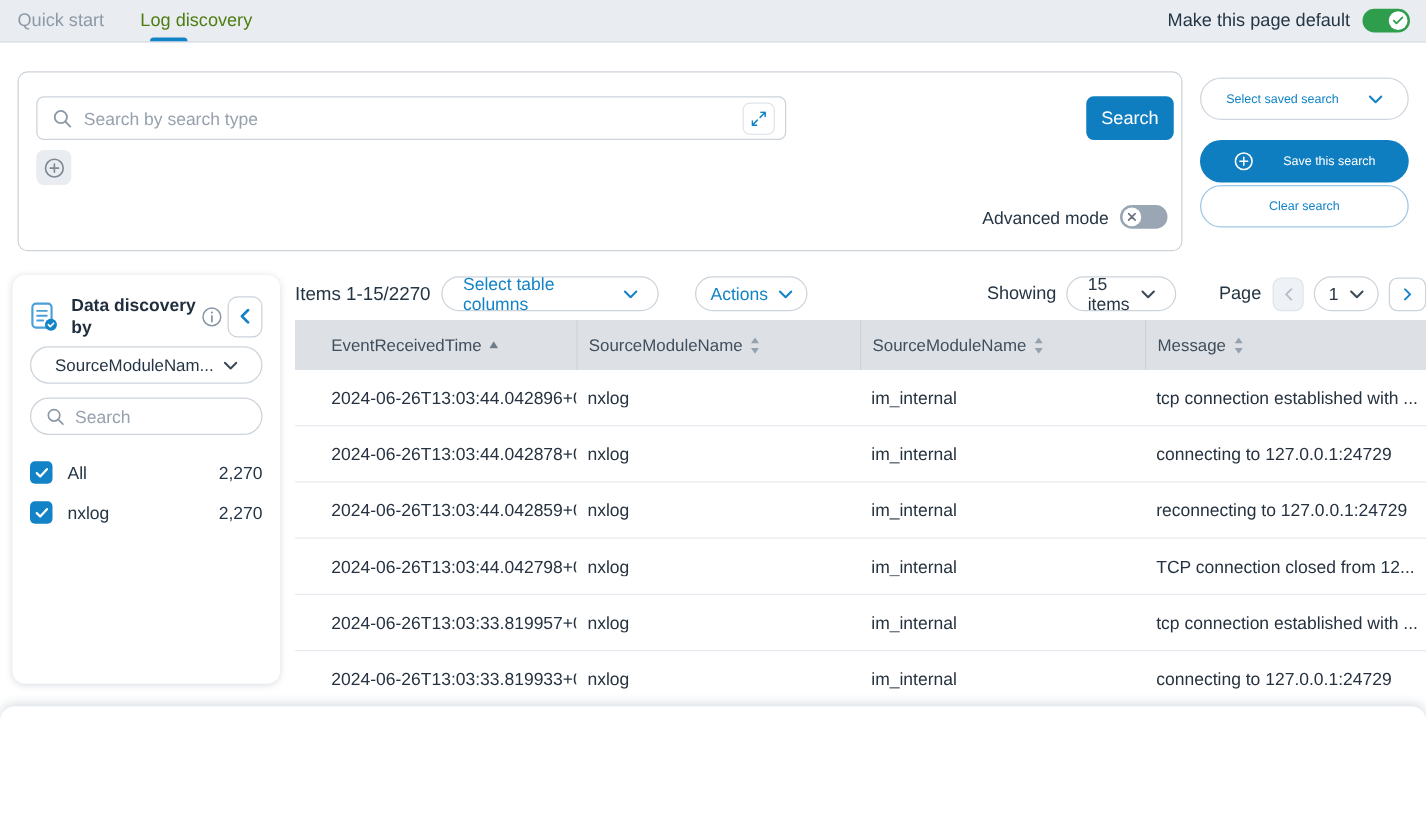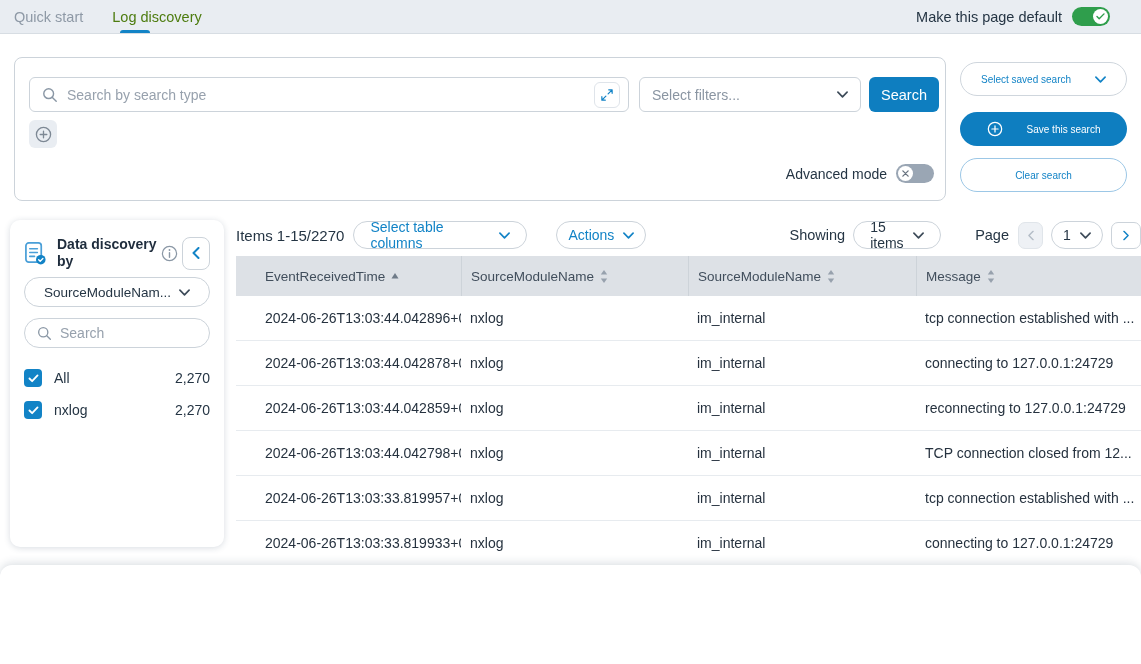--- a/index.html
+++ b/index.html
@@ -9,21 +9,21 @@
 
   
   .topbar { position:absolute; left:0; top:0; width:1141px; height:34px;
     background:#e9edf2; border-bottom:1px solid #d7dde3; display:flex; align-items:center; }
   .tabs { display:flex; align-items:stretch; height:100%; padding-left:14px; gap:29px; }
   .tab { position:relative; display:flex; align-items:center; font-size:14.5px; cursor:pointer; }
   .tab.inactive { color:#8e99a6; }
   .tab.active { color:#4d7c0f; font-weight:500; }
   .tab-underline { position:absolute; left:8px; bottom:0; width:30px; height:3px;
     background:#1283c6; border-radius:3px 3px 0 0; }
-  .default-wrap { margin-left:auto; display:flex; align-items:center; gap:10px; padding-right:31px; font-size:14.5px; }
+  .default-wrap { margin-left:auto; display:flex; align-items:center; gap:10px; padding-right:13px; font-size:14.5px; }
 
   .toggle { position:relative; width:38px; height:19px; border-radius:10px; cursor:pointer; flex:0 0 auto; }
   .toggle.on { background:#2f9e4c; }
   .toggle.off { background:#9aa6b4; }
   .knob { position:absolute; top:2px; width:15px; height:15px; border-radius:50%; background:#fff;
     display:flex; align-items:center; justify-content:center; }
   .toggle.on .knob { right:2px; }
   .toggle.off .knob { left:2px; }
 
   
@@ -44,21 +44,21 @@
     color:#fff; border:none; border-radius:6px; font-size:14.5px; font-family:"Liberation Sans", sans-serif; cursor:pointer; }
   .plus-btn { position:absolute; left:14px; top:62px; width:28px; height:28px; background:#e9edf2;
     border:none; border-radius:6px; color:#7d8894; display:flex; align-items:center; justify-content:center; cursor:pointer; }
   .adv-wrap { position:absolute; right:11px; top:106px; display:flex; align-items:center; gap:9px; font-size:14px; color:#253544; }
 
   
   .side-buttons { position:absolute; left:960px; top:62px; width:167px; display:flex; flex-direction:column; }
   .btn-outline, .btn-fill, .btn-clear { height:34px; border-radius:17px; font-size:10px;
     font-family:Liberation Sans, sans-serif; display:flex; align-items:center; justify-content:center; gap:24px; cursor:pointer; }
   .btn-outline { background:#fff; border:1px solid #cfd6dd; color:#1283c6; margin-bottom:16px; }
-  .btn-fill { background:#0e7ec0; border:none; color:#fff; margin-bottom:12px; }
+  .btn-fill { background:#0e7ec0; border:none; color:#fff; margin-bottom:2px; }
   .btn-clear { background:#fff; border:1px solid #9cc7e6; color:#1283c6; }
 
   
   .sidebar { position:absolute; left:10px; top:220px; width:214px; height:327px; background:#fff;
     border-radius:10px; box-shadow:0 1px 6px rgba(40,60,90,.18); }
   .sb-head { position:absolute; left:14px; top:13px; right:14px; height:40px; display:flex; align-items:center; }
   .sb-doc { color:#4a9fd8; margin-right:10px; flex:0 0 auto; }
   .sb-title { font-size:14px; font-weight:bold; line-height:17px; width:102px; color:#1f2d3d; }
   .sb-info { color:#8a97a5; margin-left:2px; display:flex; cursor:pointer; }
   .sb-collapse { margin-left:auto; width:28px; height:33px; border:1px solid #ccd3da; border-radius:8px;
@@ -148,28 +148,20 @@
       <input type="text" placeholder="Search by search type" style="">
       <span class="expand-btn">
         <svg viewBox="0 0 14 14" width="12" height="12">
             <g fill="none" stroke="currentColor" stroke-width="1.4" stroke-linecap="round" stroke-linejoin="round">
               <path d="M8.3 5.7L13 1M9 1h4v4"></path>
               <path d="M5.7 8.3L1 13M5 13H1V9"></path>
             </g>
           </svg>
       </span>
     </div>
-    <div class="filters-box">
-      <span>Select filters...</span>
-      <span class="chev">
-        <svg viewBox="0 0 12 7" width="11" height="7">
-            <path d="M1 1l5 5 5-5" fill="none" stroke="currentColor" stroke-width="1.8" stroke-linecap="round" stroke-linejoin="round"></path>
-          </svg>
-      </span>
-    </div>
     <button class="search-btn">Search</button>
     <button class="plus-btn">
       <span class="chev">
         <svg viewBox="0 0 18 18" width="17" height="17">
             <circle cx="9" cy="9" r="7.5" fill="none" stroke="currentColor" stroke-width="1.4"></circle>
             <path d="M9 5.5v7M5.5 9h7" stroke="currentColor" stroke-width="1.4" stroke-linecap="round"></path>
           </svg>
       </span>
     </button>
     <div class="adv-wrap">

